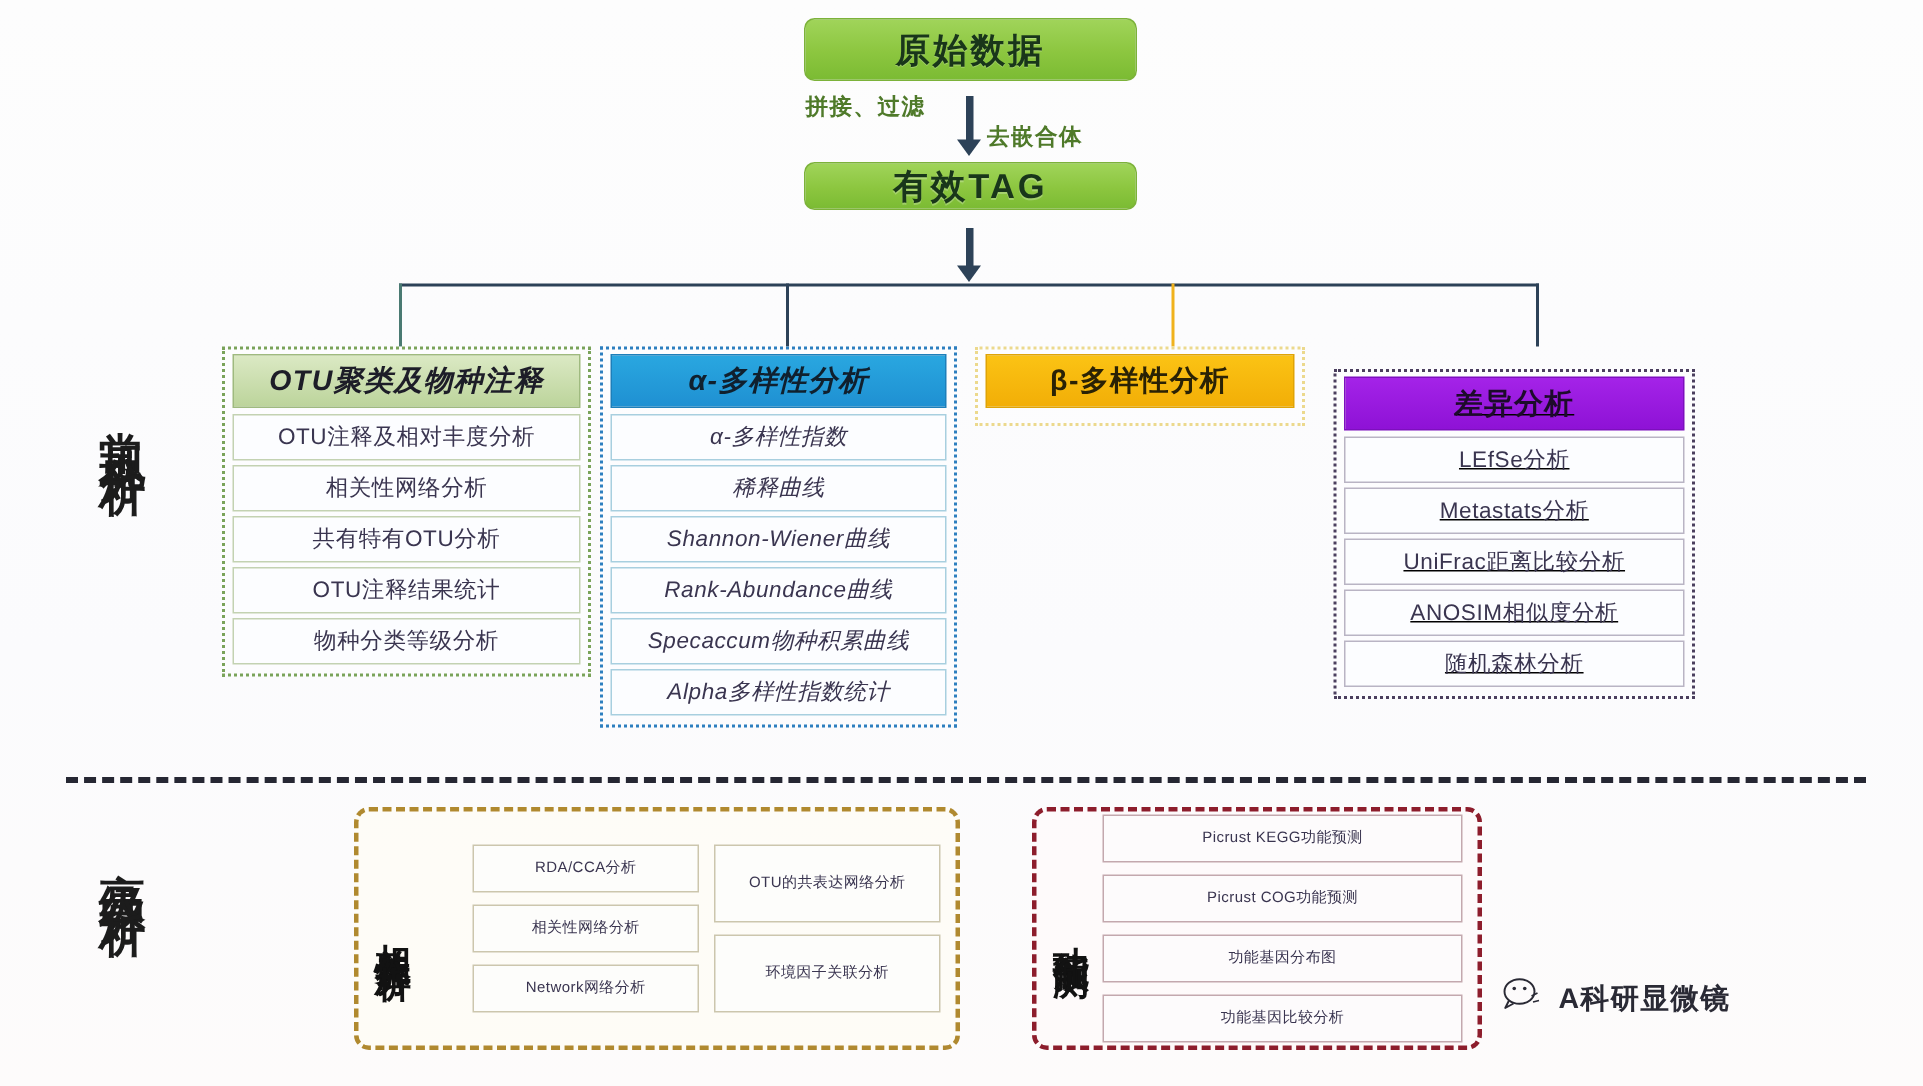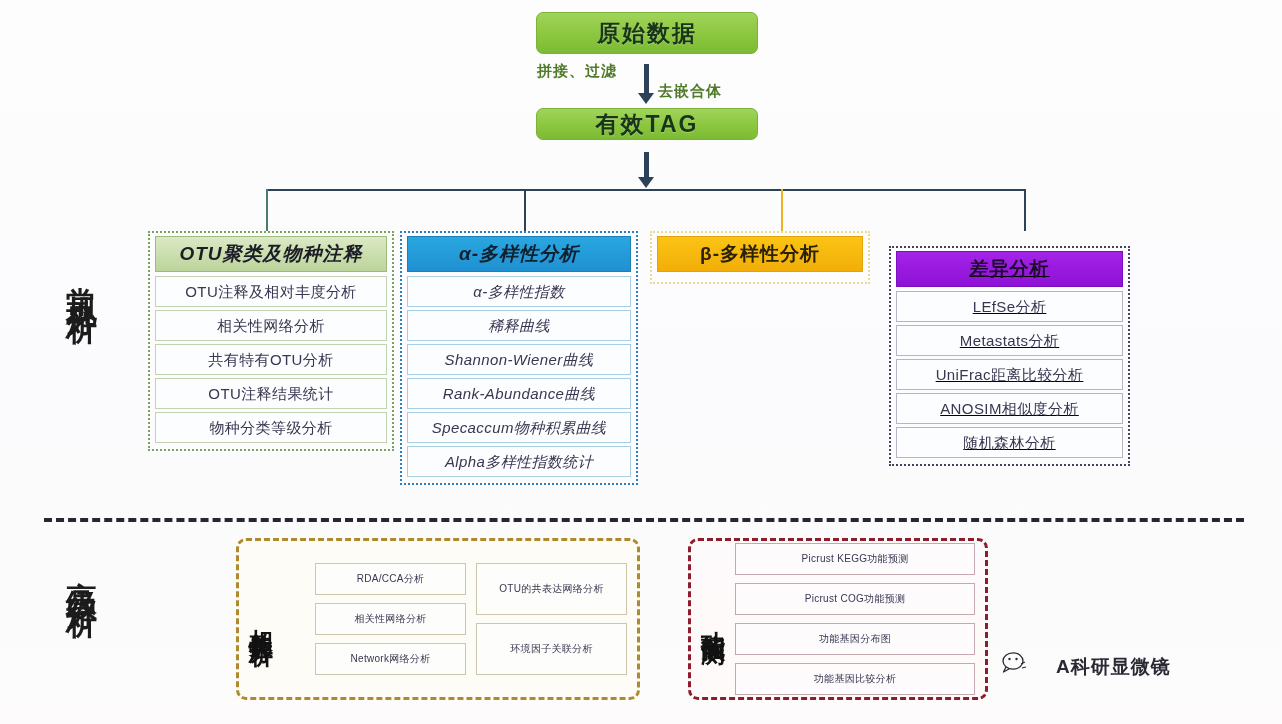--- a/index.html
+++ b/index.html
@@ -178,21 +178,21 @@
     min-height: 32px; padding: 3px 5px;
     line-height: 1.2;
     letter-spacing: .3px;
   }
   #adv-function .adv-item { border-color: #c3a8ae; background:#fdfbfc; }
   .adv-item.tall { min-height: 52px; }
 
   
   #watermark {
     position: absolute; left: 1000px; top: 650px;
-    display: flex; align-items: flex-end; gap: 26px;
+    display: flex; align-items: center; gap: 9px;
   }
   #watermark .wm-text {
     font-size: 19px; color: #2a2a35; font-weight: bold; letter-spacing: 1px;
   }
 </style>
 </head>
 <body>
 
 <div id="stage">
 

